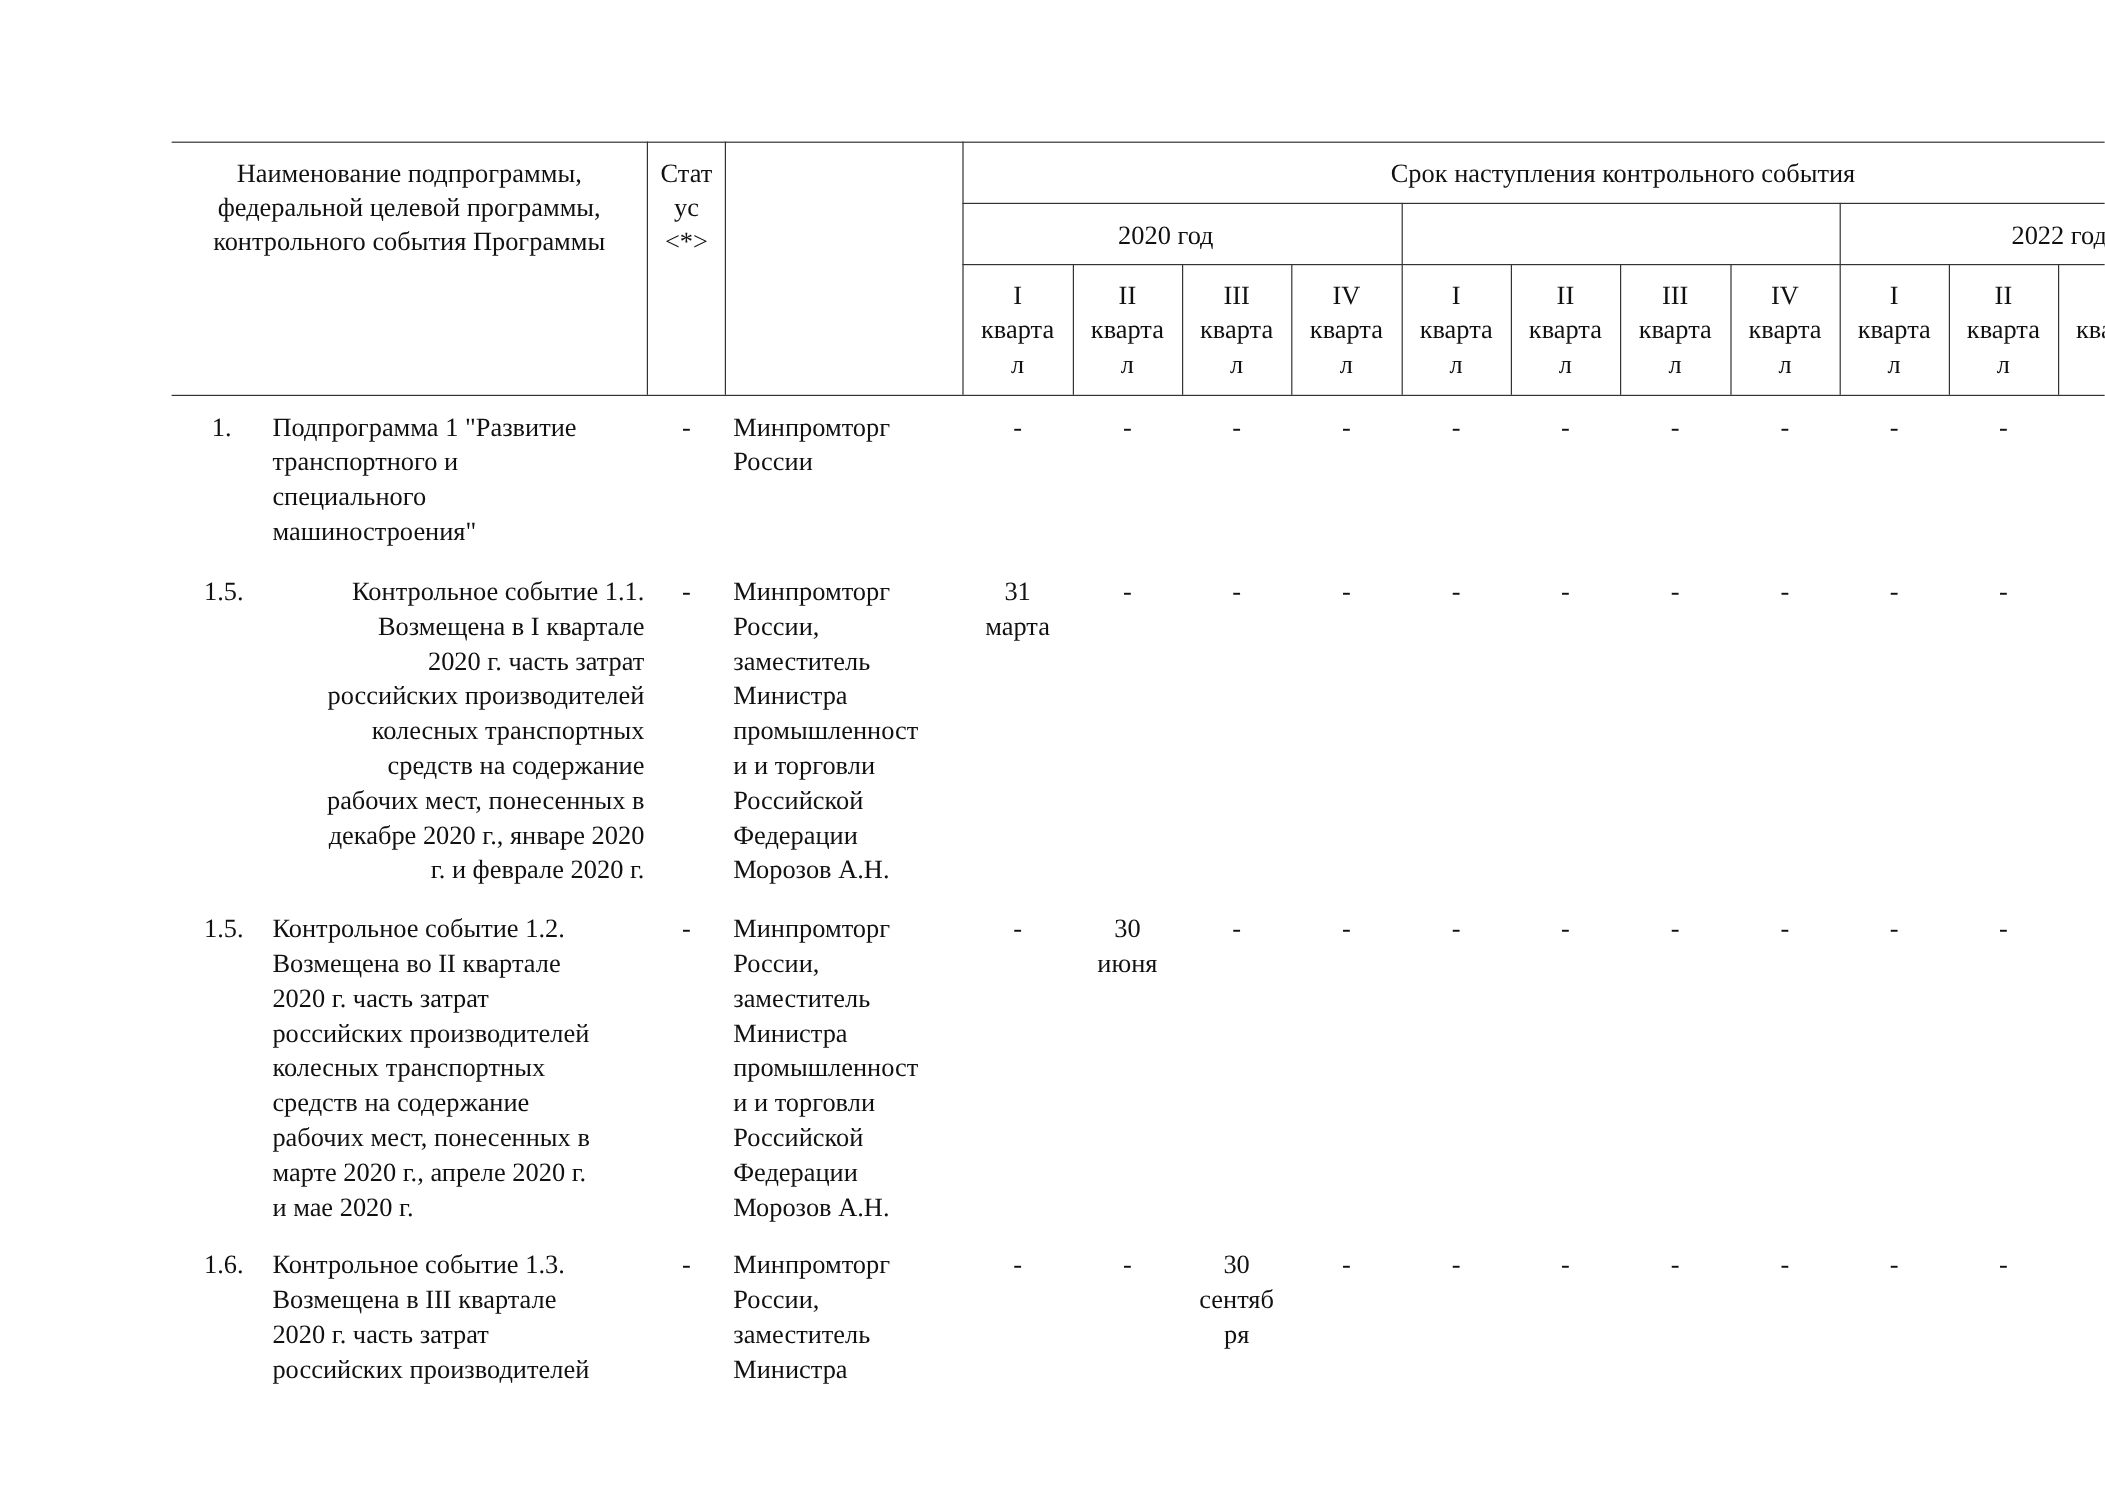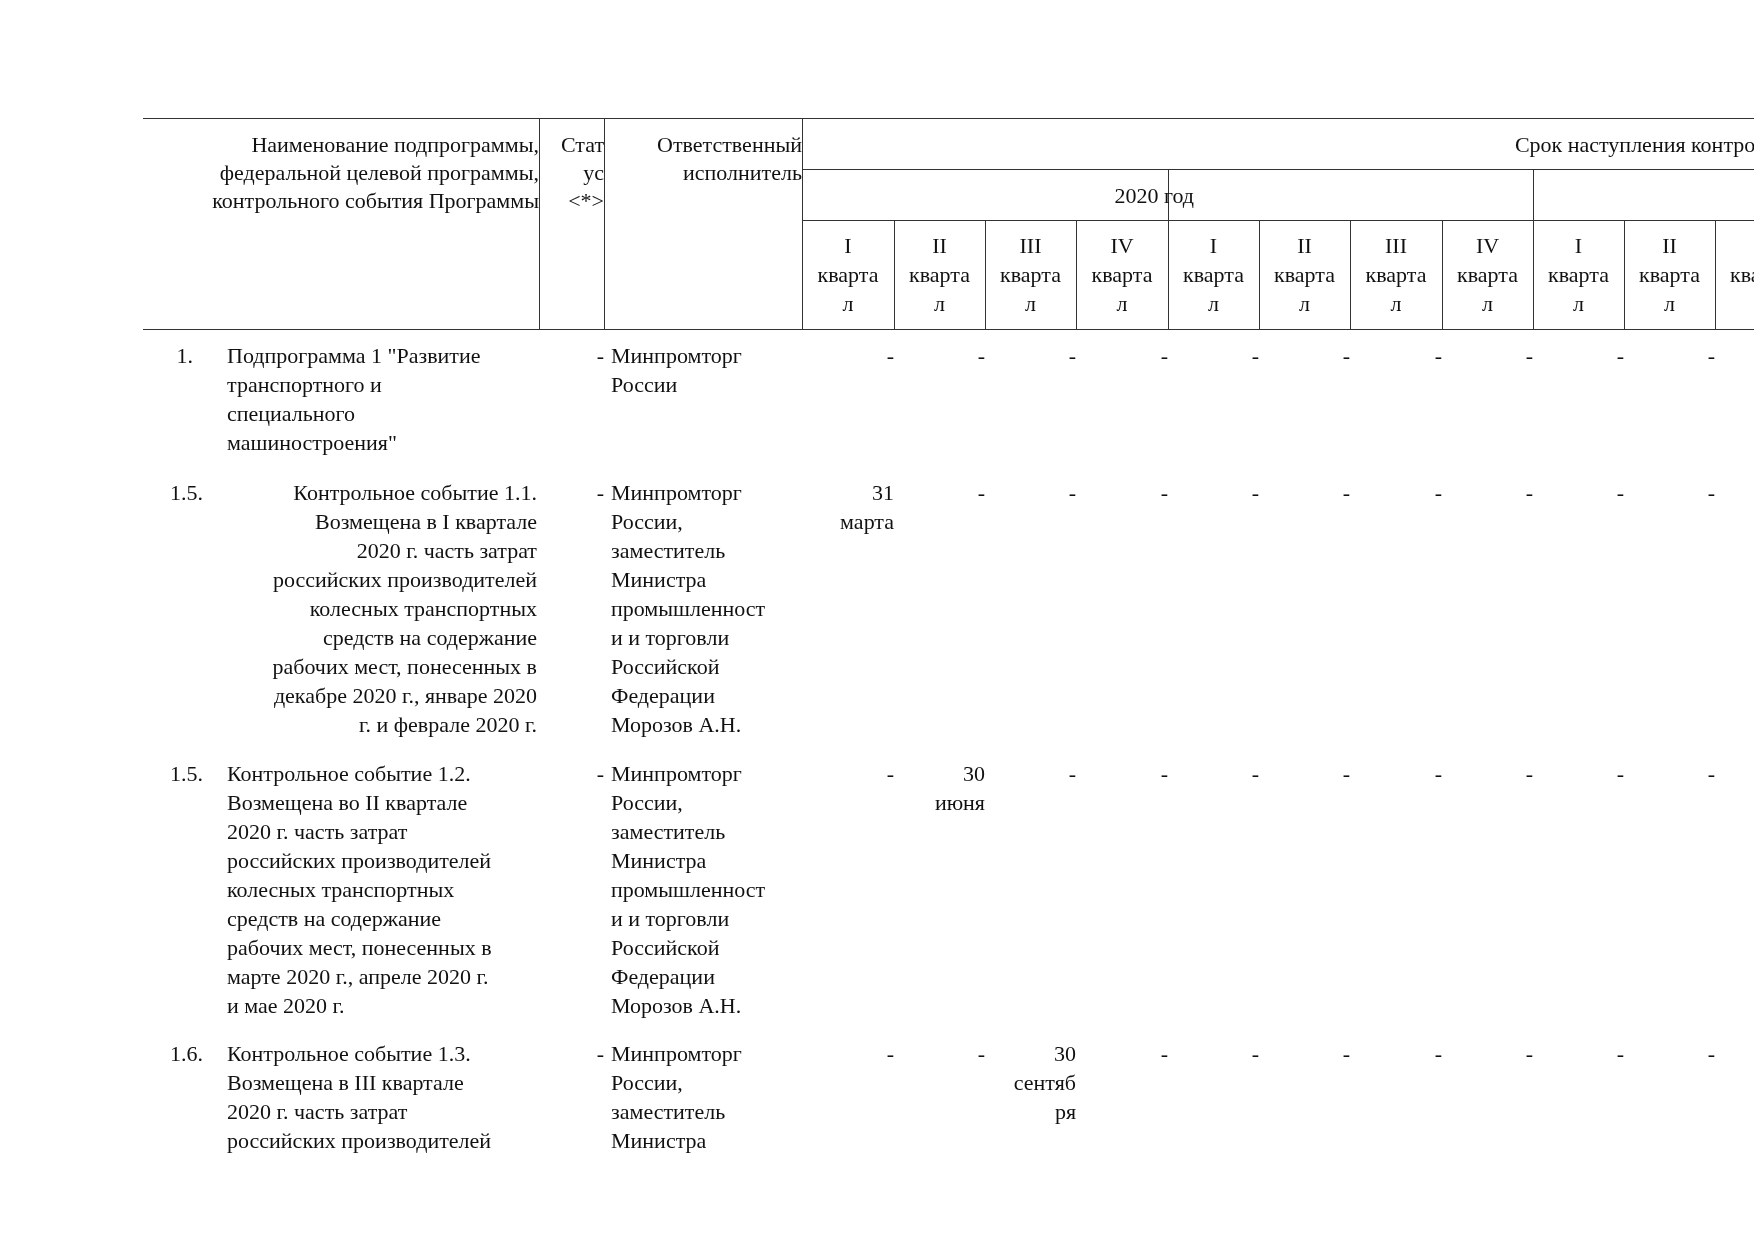--- a/index.html
+++ b/index.html
@@ -8,21 +8,21 @@
     font-family: "Liberation Serif", "DejaVu Serif", serif;
     color: #111111;
   }
   .page { position: absolute; left: 0; top: 0; width: 1754px; height: 1240px; }
   .hline { position: absolute; height: 0; border-top: 1.5px solid #333; }
   .vline { position: absolute; width: 0; border-left: 1.5px solid #333; }
   .cell {
     position: absolute; font-size: 22px; line-height: 29px;
     white-space: pre-line;
   }
-  .center { text-align: right; }
+  .center { text-align: center; }
   .hdr { font-size: 22px; line-height: 28px; }
   .q-hdr { font-size: 22px; line-height: 29px; text-align: center; }
   .rownum { text-align: right; }
 </style>
 </head>
 <body>
 
 <div class="page">
 
   <div class="hline" style="left:143px; top:118px; width:1611px;"></div>
@@ -45,25 +45,23 @@
   <div class="vline" style="left:1442px; top:220px; height:109px;"></div>
   <div class="vline" style="left:1624px; top:220px; height:109px;"></div>
   <div class="vline" style="left:1715px; top:220px; height:109px;"></div>
 
   <div class="cell center hdr" style="left:143px; top:131px; width:396px;">Наименование подпрограммы,
 федеральной целевой программы,
 контрольного события Программы</div>
   <div class="cell center hdr" style="left:540px; top:131px; width:64px;">Стат
 ус
 &lt;*&gt;</div>
-  <div class="cell center hdr" style="left:605px; top:131px; width:197px;">Ответственный
-исполнитель</div>
   <div class="cell center hdr" style="left:803px; top:131px; width:1099px;">Срок наступления контрольного события</div>
 
-  <div class="cell center hdr" style="left:829px; top:182px; width:365px;">2020 год</div>
+  <div class="cell center hdr" style="left:789px; top:182px; width:365px;">2020 год</div>
   <div class="cell center hdr" style="left:1534px; top:182px; width:364px;">2022 год</div>
 
   <div class="cell q-hdr" style="left:802px; top:231px; width:92px;">I
 кварта
 л</div>
   <div class="cell q-hdr" style="left:894px; top:231px; width:91px;">II
 кварта
 л</div>
   <div class="cell q-hdr" style="left:985px; top:231px; width:91px;">III
 кварта

